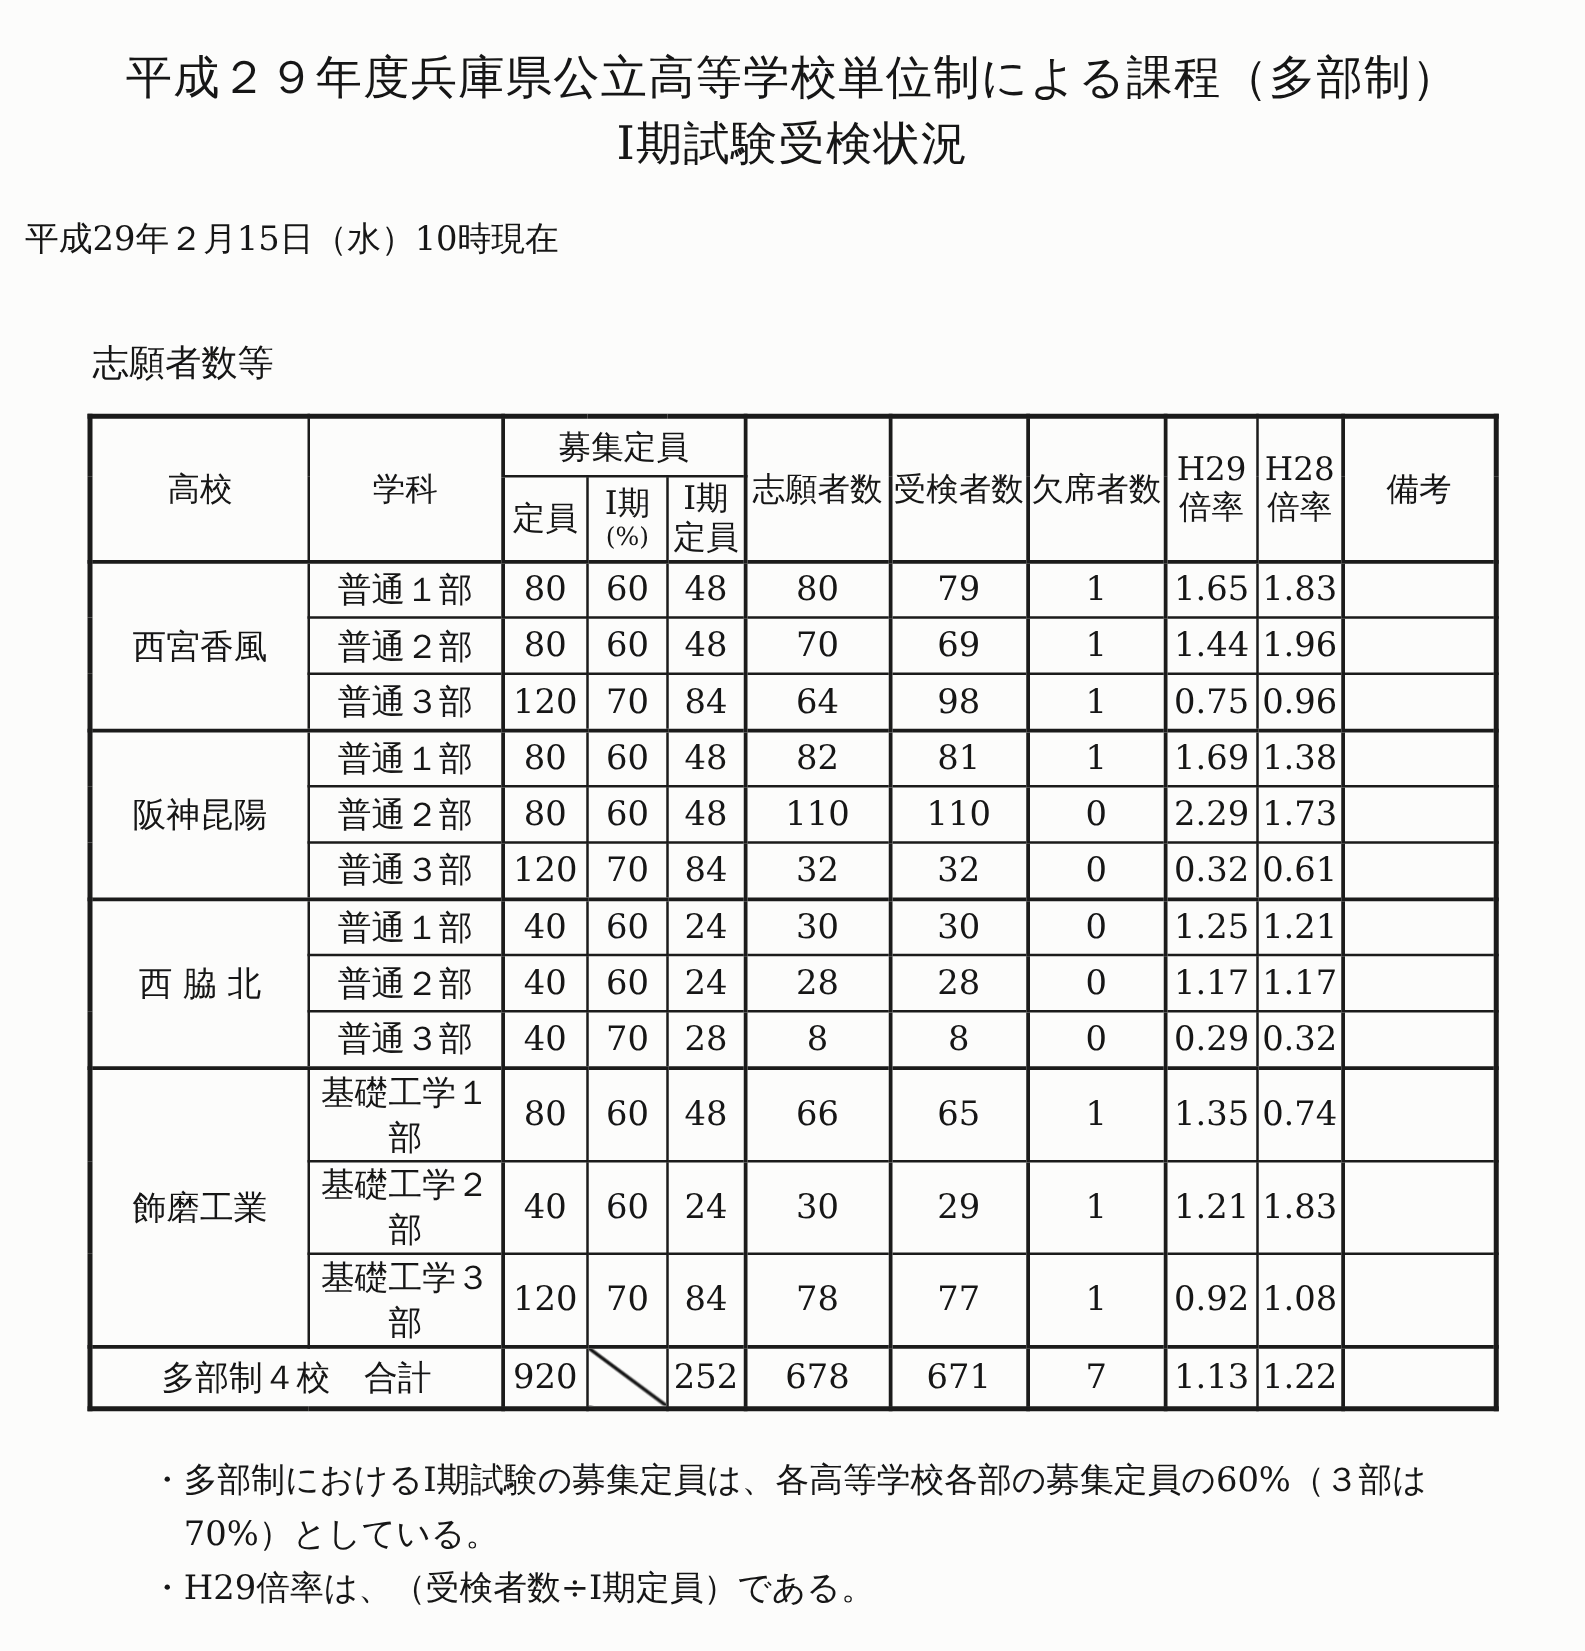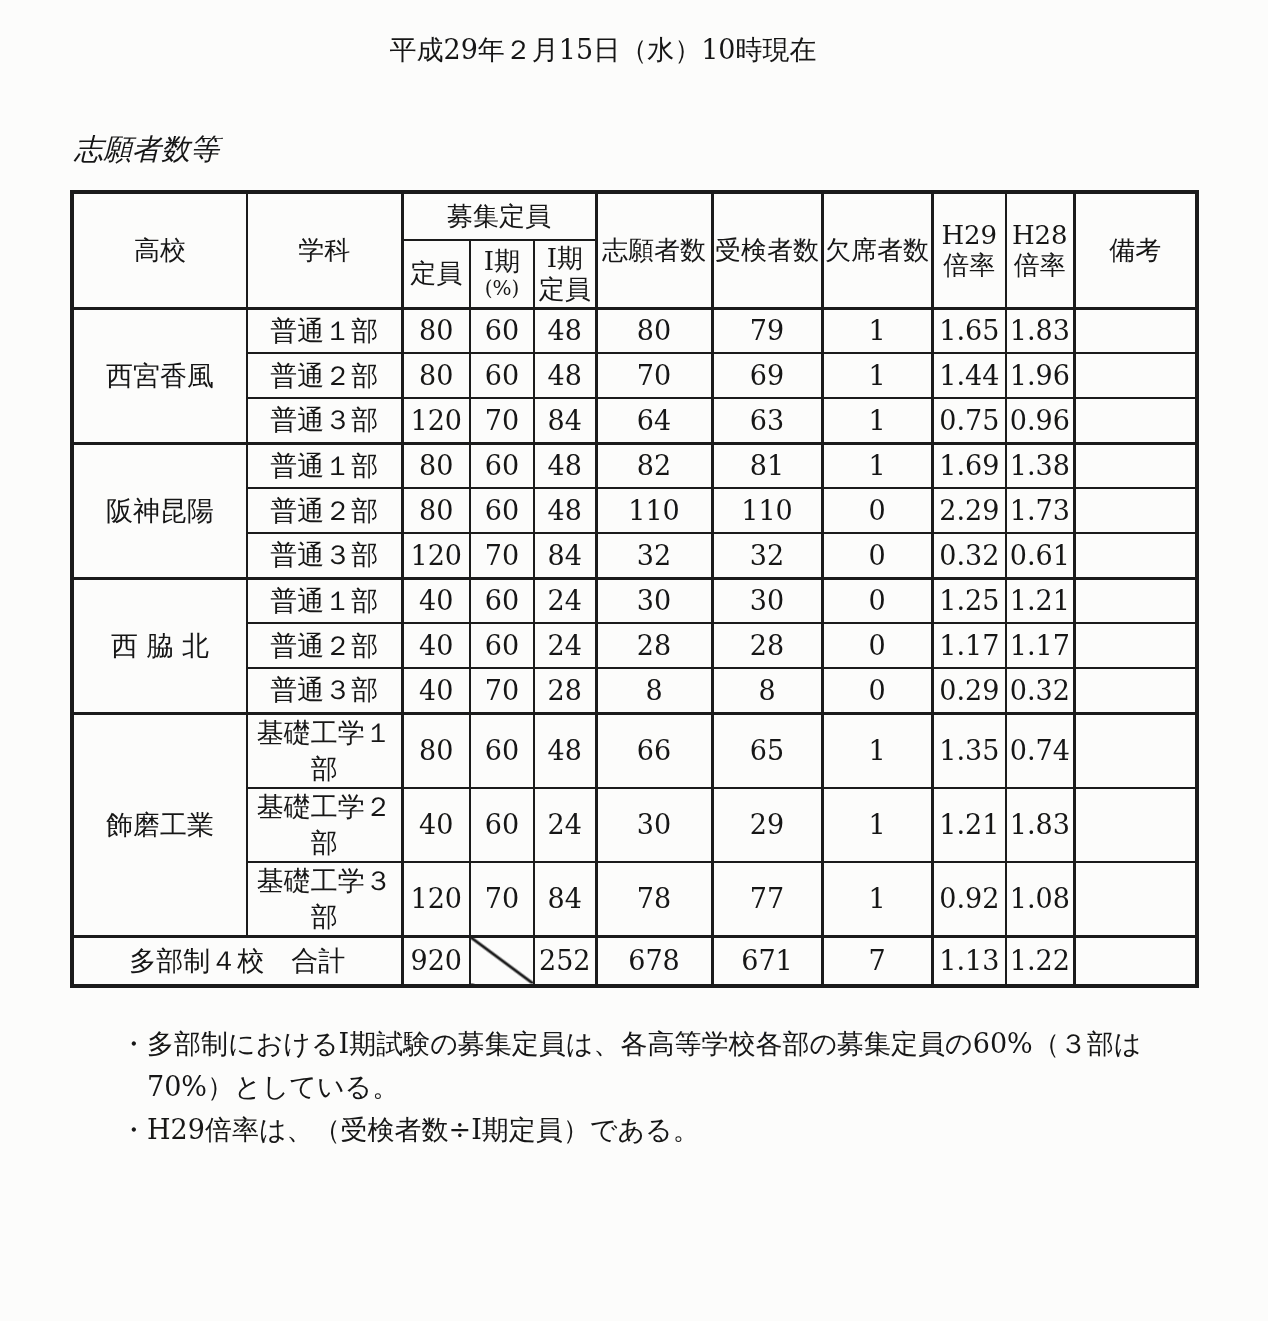--- a/index.html
+++ b/index.html
@@ -16,29 +16,29 @@
   }
   .title {
     text-align: center;
     font-size: 37px;
     line-height: 1.42;
     margin-top: 36px;
     letter-spacing: 1px;
     font-weight: 500;
   }
   .date-line {
-    text-align: center;
+    text-align: left;
     font-size: 27px;
     padding-right: 62px;
     margin-top: 32px;
+    padding-left: 20px;
   }
   .section-label {
     font-size: 29px;
     margin: 62px 0 20px 74px;
-    font-style: italic;
   }
   table.main {
     border-collapse: collapse;
     table-layout: fixed;
     width: 1125px;
     margin-left: 70px;
     border: 4px solid #1b1b1b;
   }
   table.main th, table.main td {
     border: 2px solid #1b1b1b;
@@ -76,20 +76,24 @@
     padding-left: 1em;
     text-indent: -1em;
     margin-left: 42px;
   }
 </style>
 </head>
 <body>
 
 <div class="page">
 
+  <div class="title">
+    <div>平成２９年度兵庫県公立高等学校単位制による課程（多部制）</div>
+    <div>Ⅰ期試験受検状況</div>
+  </div>
 
   <div class="date-line">平成29年２月15日（水）10時現在</div>
 
   <div class="section-label">志願者数等</div>
 
   <table class="main">
     <colgroup>
       <col style="width:175px">
         <col style="width:155px">
         <col style="width:68px">
@@ -152,21 +156,21 @@
         <td class="thL">1.44</td>
         <td>1.96</td>
         <td class="thL"></td>
       </tr>
       <tr>
         <td>普通３部</td>
         <td class="thL">120</td>
         <td>70</td>
         <td>84</td>
         <td class="thL">64</td>
-        <td class="thL">63</td>
+        <td class="thL">98</td>
         <td class="thL">1</td>
         <td class="thL">0.75</td>
         <td>0.96</td>
         <td class="thL"></td>
       </tr>
 
       <tr class="group-start">
         <td rowspan="3">阪神昆陽</td>
         <td>普通１部</td>
         <td class="thL">80</td>

